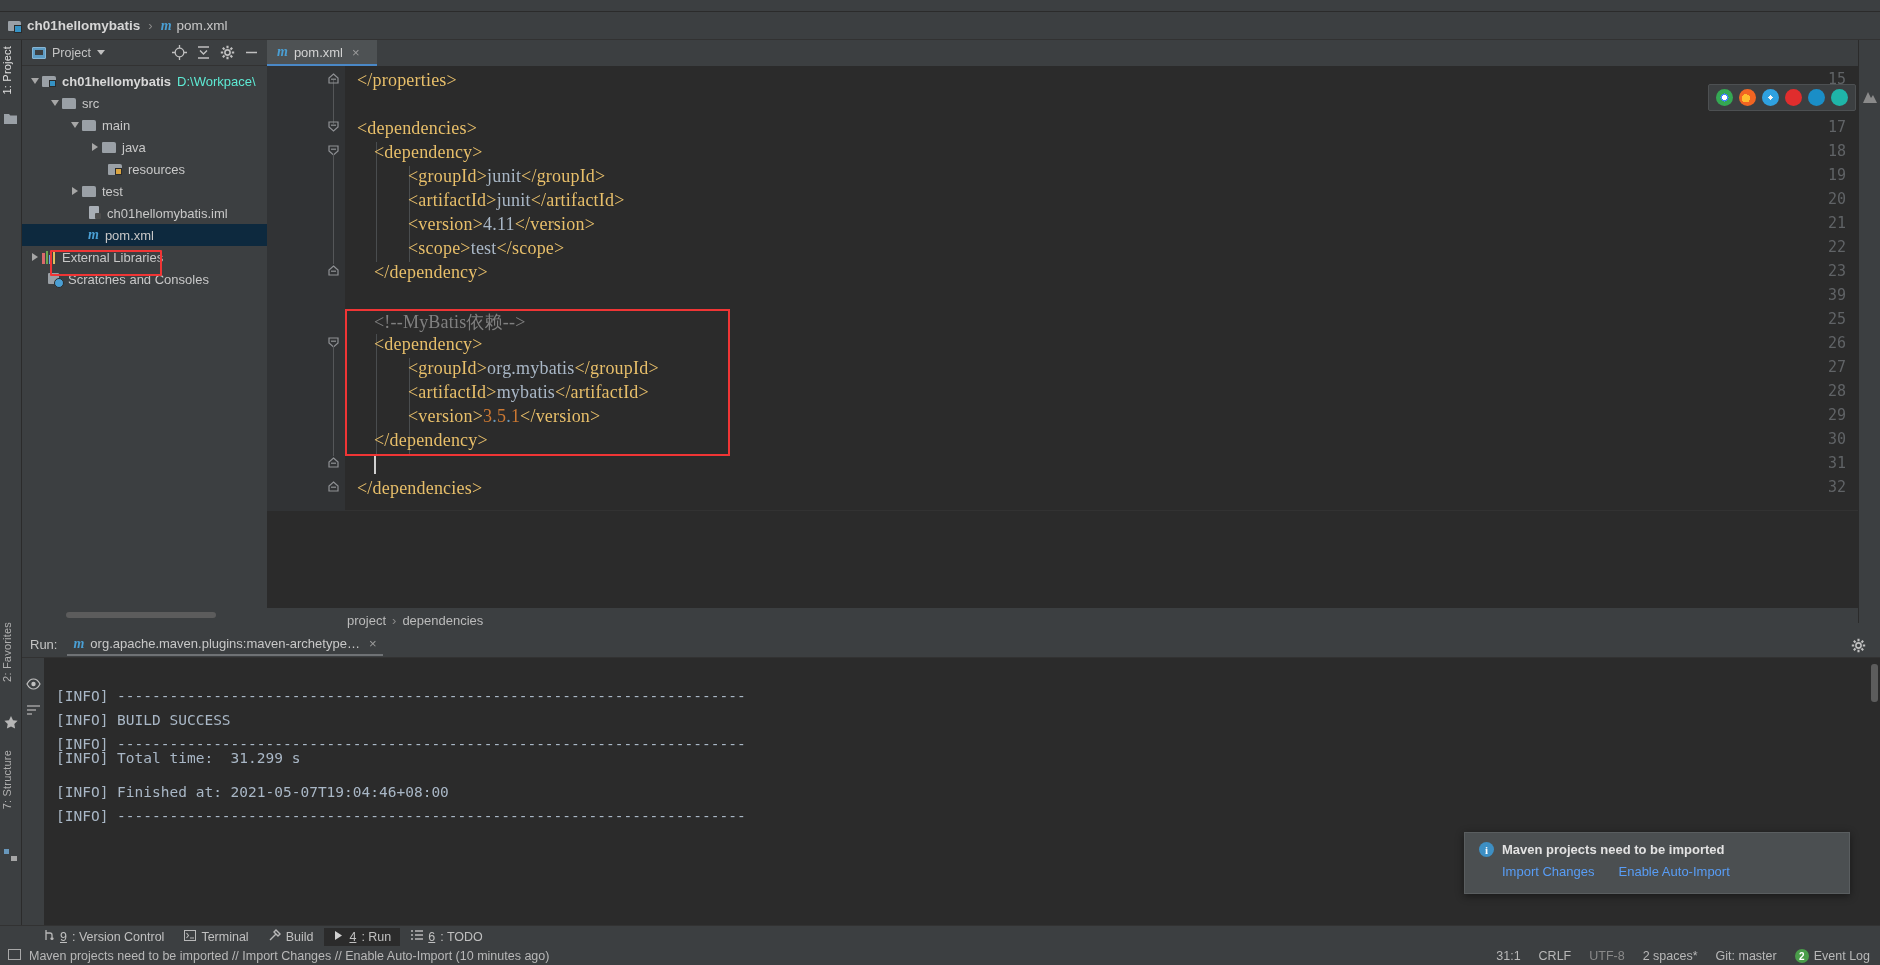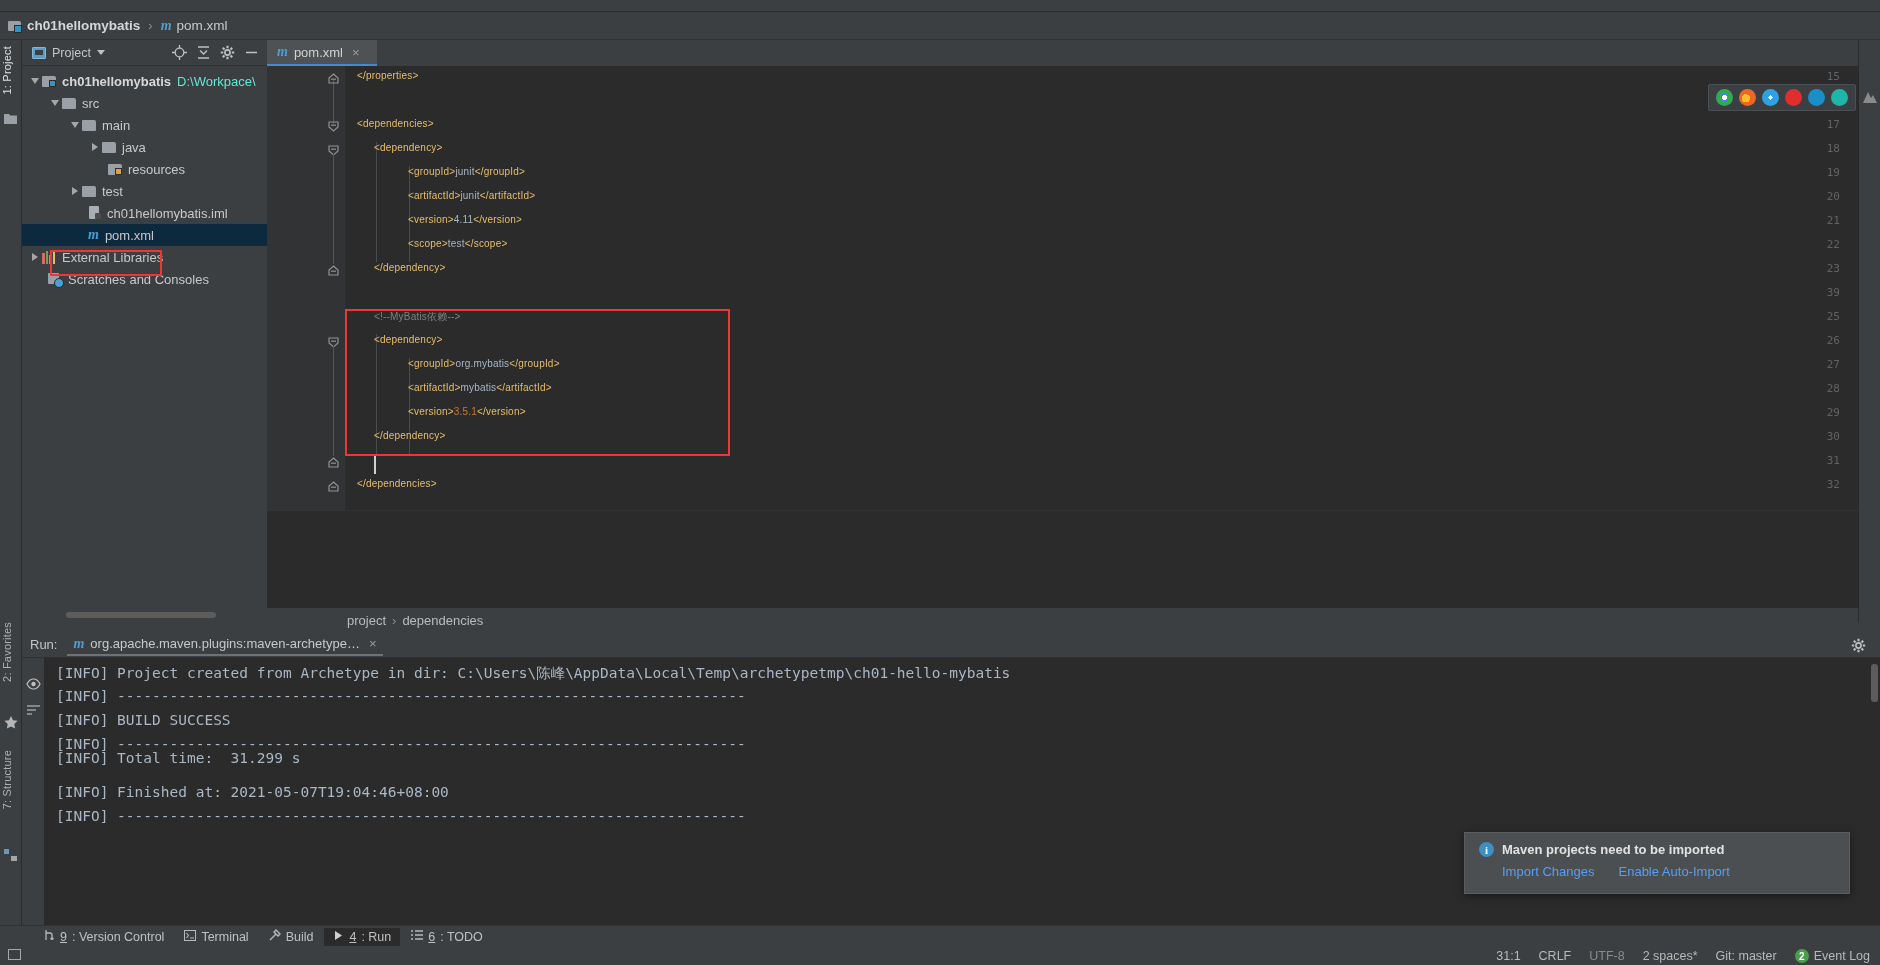--- a/index.html
+++ b/index.html
@@ -128,31 +128,31 @@
   .etab-label { font-size: 13px; color: #d2d2d2; }
   .etab-x { color: #9d9d9d; font-size: 13px; margin-left: 3px; cursor: pointer; }
 
   .code-area { position: relative; height: 445px; background: #2b2b2b; overflow: hidden; }
   .gutter {
     position: absolute; left: 0; top: 0; width: 78px; height: 100%;
     background: #313335; border-right: 0px;
   }
   .gutter-fold { position: absolute; left: 58px; top: 0; width: 20px; height: 100%; background: #313335; }
   .lnum {
-    position: absolute; right: 40px; font-size: 11px; color: #606366;
+    position: absolute; right: 34px; font-size: 15px; color: #606366;
     font-family: "DejaVu Sans Mono", monospace; text-align: right;
   }
   .fold {
     position: absolute; left: 60px; width: 13px; height: 13px;
   }
   .fold-line { position: absolute; left: 66px; width: 1px; background: #555759; }
   .code-lines { position: absolute; left: 78px; top: 0; right: 0; height: 100%; }
   .cline {
-    position: absolute; left: 12px; font-size: 10px; white-space: pre;
-    font-family: Liberation Sans, sans-serif; letter-spacing: .2px;
+    position: absolute; left: 12px; font-size: 18px; white-space: pre;
+    font-family: Liberation Serif, serif; letter-spacing: .2px;
   }
   .hl-line { position: absolute; left: 0; right: 0; height: 24px; background: #323232; }
   .tag { color: #e8bf6a; }
   .txt { color: #a9b7c6; }
   .cmt { color: #808080; }
   .num { color: #cc7832; }
   .dot { color: #6897bb; }
   .caret { position: absolute; width: 2px; height: 18px; background: #d0d0d0; }
   .indent-guide { position: absolute; width: 1px; background: #4a4d4f; }
   .red-outline { position: absolute; border: 2.5px solid #f03535; pointer-events: none; }
@@ -567,21 +567,20 @@
         </span>
         <span style="position:absolute;left:5px;top:44px;">
           <svg width="13" height="12" viewBox="0 0 13 12">
               <path d="M0 2h13M0 6h9M0 10h5" stroke="#a0a0a0" stroke-width="1.4"></path>
             </svg>
         </span>
       </div>
 
 
       <div class="console">
-        <div class="conline" style="top:6px;">[INFO] Project created from Archetype in dir: C:\Users\陈峰\AppData\Local\Temp\archetypetmp\ch01-hello-mybatis</div>
         <div class="conline" style="top:30px;">[INFO] ------------------------------------------------------------------------</div>
         <div class="conline" style="top:54px;">[INFO] BUILD SUCCESS</div>
         <div class="conline" style="top:78px;">[INFO] ------------------------------------------------------------------------</div>
         <div class="conline" style="top:92px;">[INFO] Total time:  31.299 s</div>
         <div class="conline" style="top:126px;">[INFO] Finished at: 2021-05-07T19:04:46+08:00</div>
         <div class="conline" style="top:150px;">[INFO] ------------------------------------------------------------------------</div>
         <div class="console-vscroll"></div>
       </div>
     </div>
   </div>
@@ -652,20 +651,21 @@
       <span>: TODO</span>
     </div>
   </div>
 
   <div class="status-bar">
     <span>
       <svg width="13" height="12" viewBox="0 0 13 12">
           <rect x="0.5" y="0.5" width="12" height="10" fill="none" stroke="#a8a8a8"></rect>
         </svg>
     </span>
+    <span>Maven projects need to be imported // Import Changes // Enable Auto-Import (10 minutes ago)</span>
     <span class="status-right">
       <span>31:1</span>
       <span>CRLF</span>
       <span class="st-dim">UTF-8</span>
       <span>2 spaces*</span>
       <span>Git: master</span>
       <span class="evt-log">
         <span class="evt-dot">2</span>
         <span>Event Log</span>
       </span>

